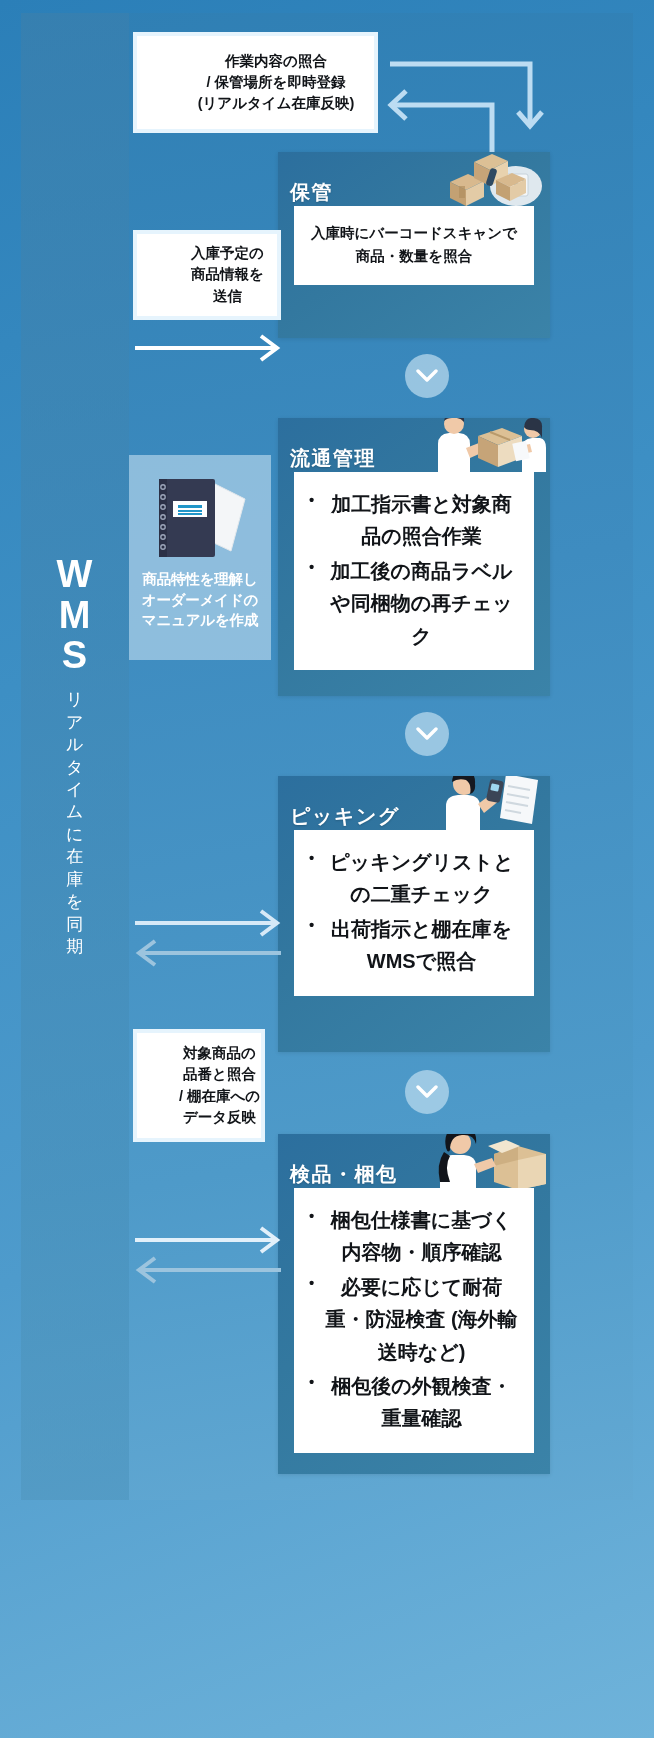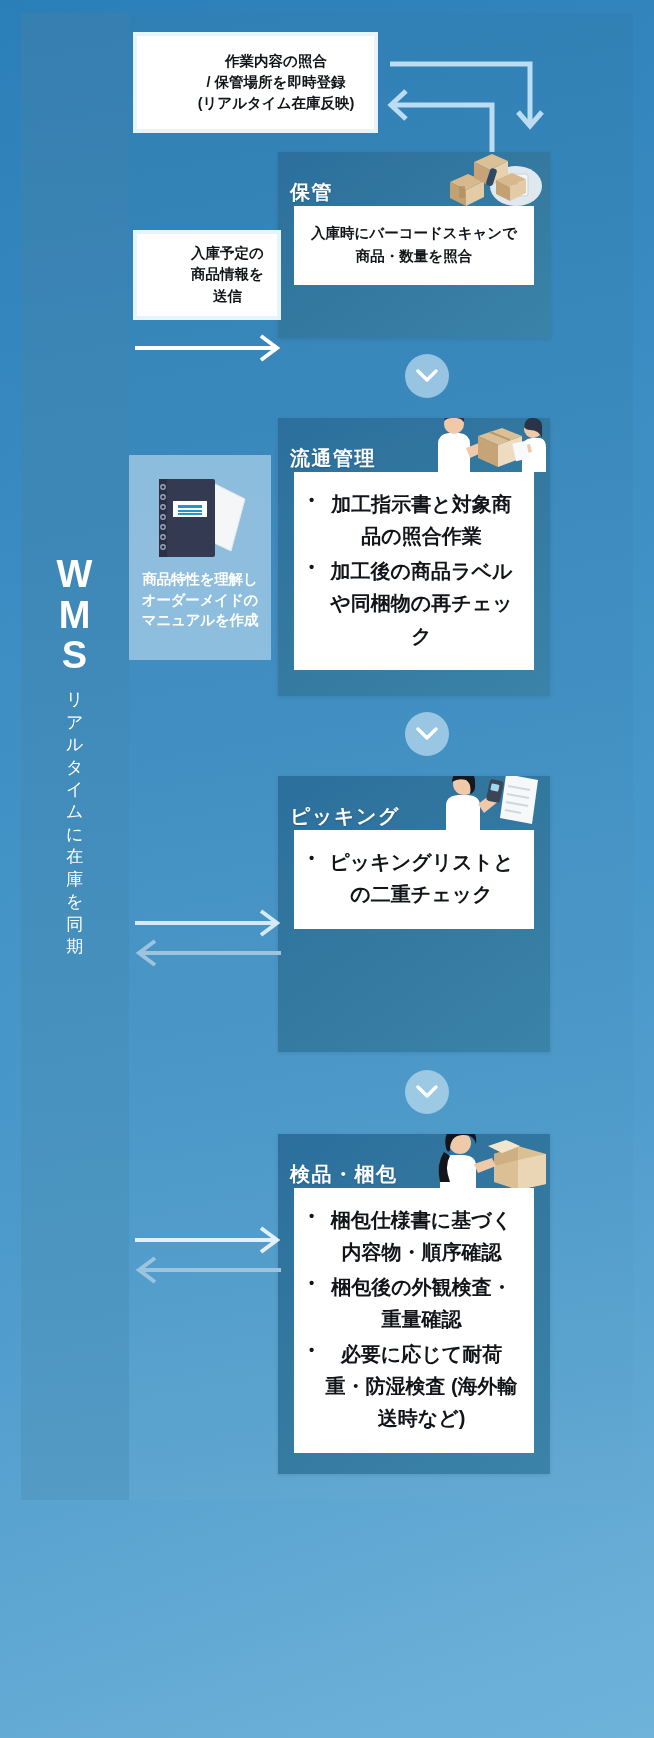--- a/index.html
+++ b/index.html
@@ -341,37 +341,46 @@
         <circle cx="42" cy="18" r="11" fill="#f0c9a8"></circle>
         <path d="M30 16 Q31 3 42 4 Q54 5 53 18 Q54 26 48 28 Q50 18 44 14 Q36 12 30 16 Z" fill="#15181f"></path>
         <path d="M56 38 L72 26 L78 34 L62 47 Z" fill="#f0c9a8"></path>
         <rect x="66" y="14" width="14" height="22" rx="3" fill="#3b4556" transform="rotate(12 73 25)"></rect>
         <rect x="69" y="18" width="8" height="7" rx="1" fill="#9fd7ef" transform="rotate(12 73 21)"></rect>
       </svg>
     </div>
     <div class="card-body">
       <ul>
         <li>ピッキングリストとの二重チェック</li>
+        <li>出荷指示と棚在庫をWMSで照合</li>
       </ul>
     </div>
   </div>
 
   <div class="arrow" style="left:133px; top:905px; width:150px; height:32px;">
     <svg width="150" height="32" viewBox="0 0 150 32">
       <line x1="2" y1="18" x2="142" y2="18" stroke="#d6e9f7" stroke-width="4"></line>
       <polyline points="128,6 144,18 128,30" fill="none" stroke="#d6e9f7" stroke-width="4"></polyline>
     </svg>
   </div>
   <div class="arrow" style="left:133px; top:935px; width:150px; height:32px;">
     <svg width="150" height="32" viewBox="0 0 150 32">
       <line x1="8" y1="18" x2="148" y2="18" stroke="#9cc4de" stroke-width="4"></line>
       <polyline points="22,6 6,18 22,30" fill="none" stroke="#9cc4de" stroke-width="4"></polyline>
     </svg>
   </div>
 
+  <div class="callout" style="left:133px; top:1029px; width:132px; height:113px;">
+    <div class="txt">
+      <span>対象商品の</span>
+      <span>品番と照合</span>
+      <span>/ 棚在庫への</span>
+      <span>データ反映</span>
+    </div>
+  </div>
 
   <div class="chev" style="top:1070px;">
     <svg width="22" height="14" viewBox="0 0 22 14">
       <polyline points="2,2 11,11 20,2" fill="none" stroke="#ffffff" stroke-width="3.4" stroke-linecap="round" stroke-linejoin="round"></polyline>
     </svg>
   </div>
 
   <div class="card" style="top:1134px; height:340px;">
     <div class="card-head">
       <div class="card-title">検品・梱包</div>
@@ -385,22 +394,22 @@
         <path d="M18 66 L18 42 Q18 32 30 31 L42 31 Q54 32 54 42 L54 66 Z" fill="#ffffff"></path>
         <circle cx="38" cy="19" r="11" fill="#f0c9a8"></circle>
         <path d="M24 24 Q20 4 38 3 Q56 2 54 20 Q52 10 40 11 Q28 12 28 26 Q26 30 24 24 Z" fill="#12151b"></path>
         <path d="M22 28 Q14 40 18 58 L28 58 Q22 42 28 32 Z" fill="#12151b"></path>
         <path d="M52 40 L70 34 L74 42 L56 49 Z" fill="#f0c9a8"></path>
       </svg>
     </div>
     <div class="card-body">
       <ul>
         <li>梱包仕様書に基づく内容物・順序確認</li>
+        <li>必要に応じて耐荷重・防湿検査 (海外輸送時など)</li>
         <li>梱包後の外観検査・重量確認</li>
-        <li>必要に応じて耐荷重・防湿検査 (海外輸送時など)</li>
       </ul>
     </div>
   </div>
 
   <div class="arrow" style="left:133px; top:1222px; width:150px; height:32px;">
     <svg width="150" height="32" viewBox="0 0 150 32">
       <line x1="2" y1="18" x2="142" y2="18" stroke="#e2f0fa" stroke-width="4"></line>
       <polyline points="128,6 144,18 128,30" fill="none" stroke="#e2f0fa" stroke-width="4"></polyline>
     </svg>
   </div>

